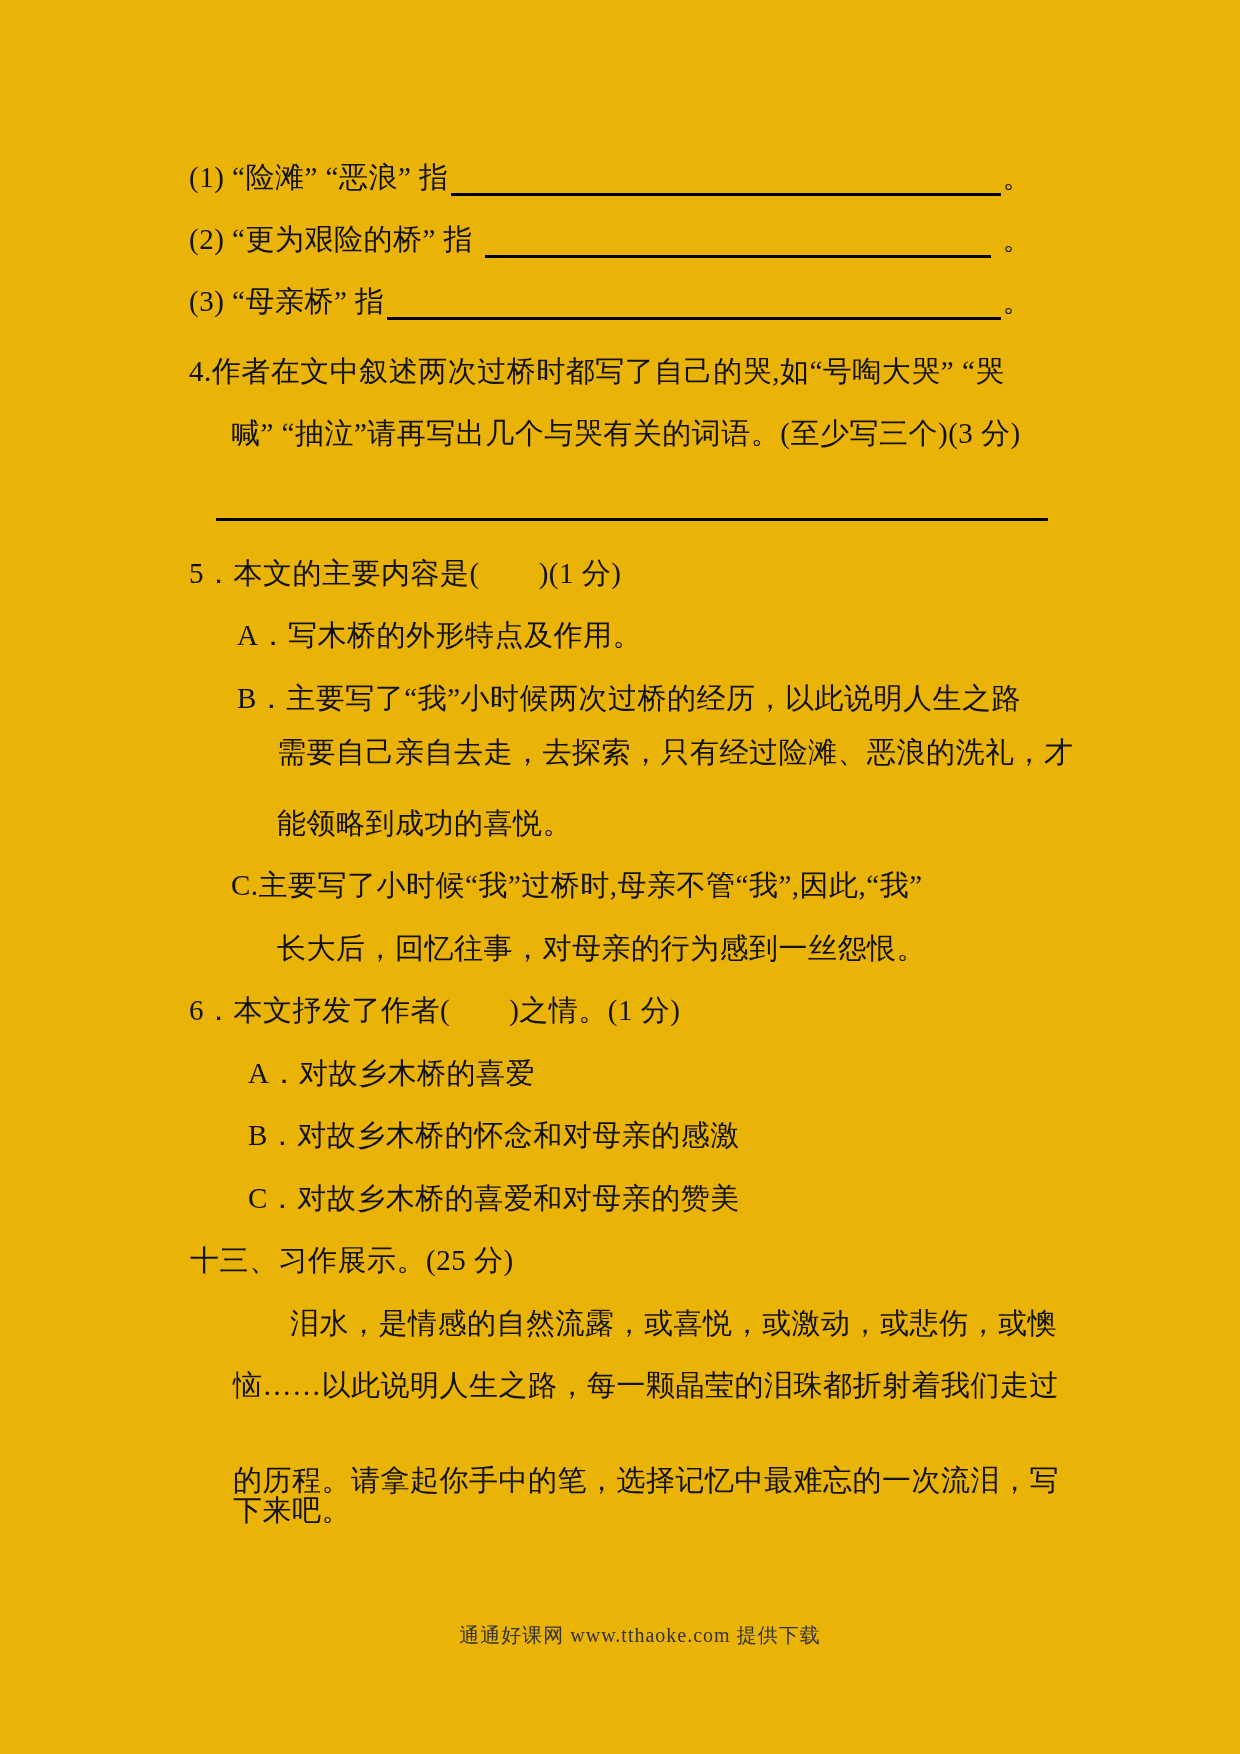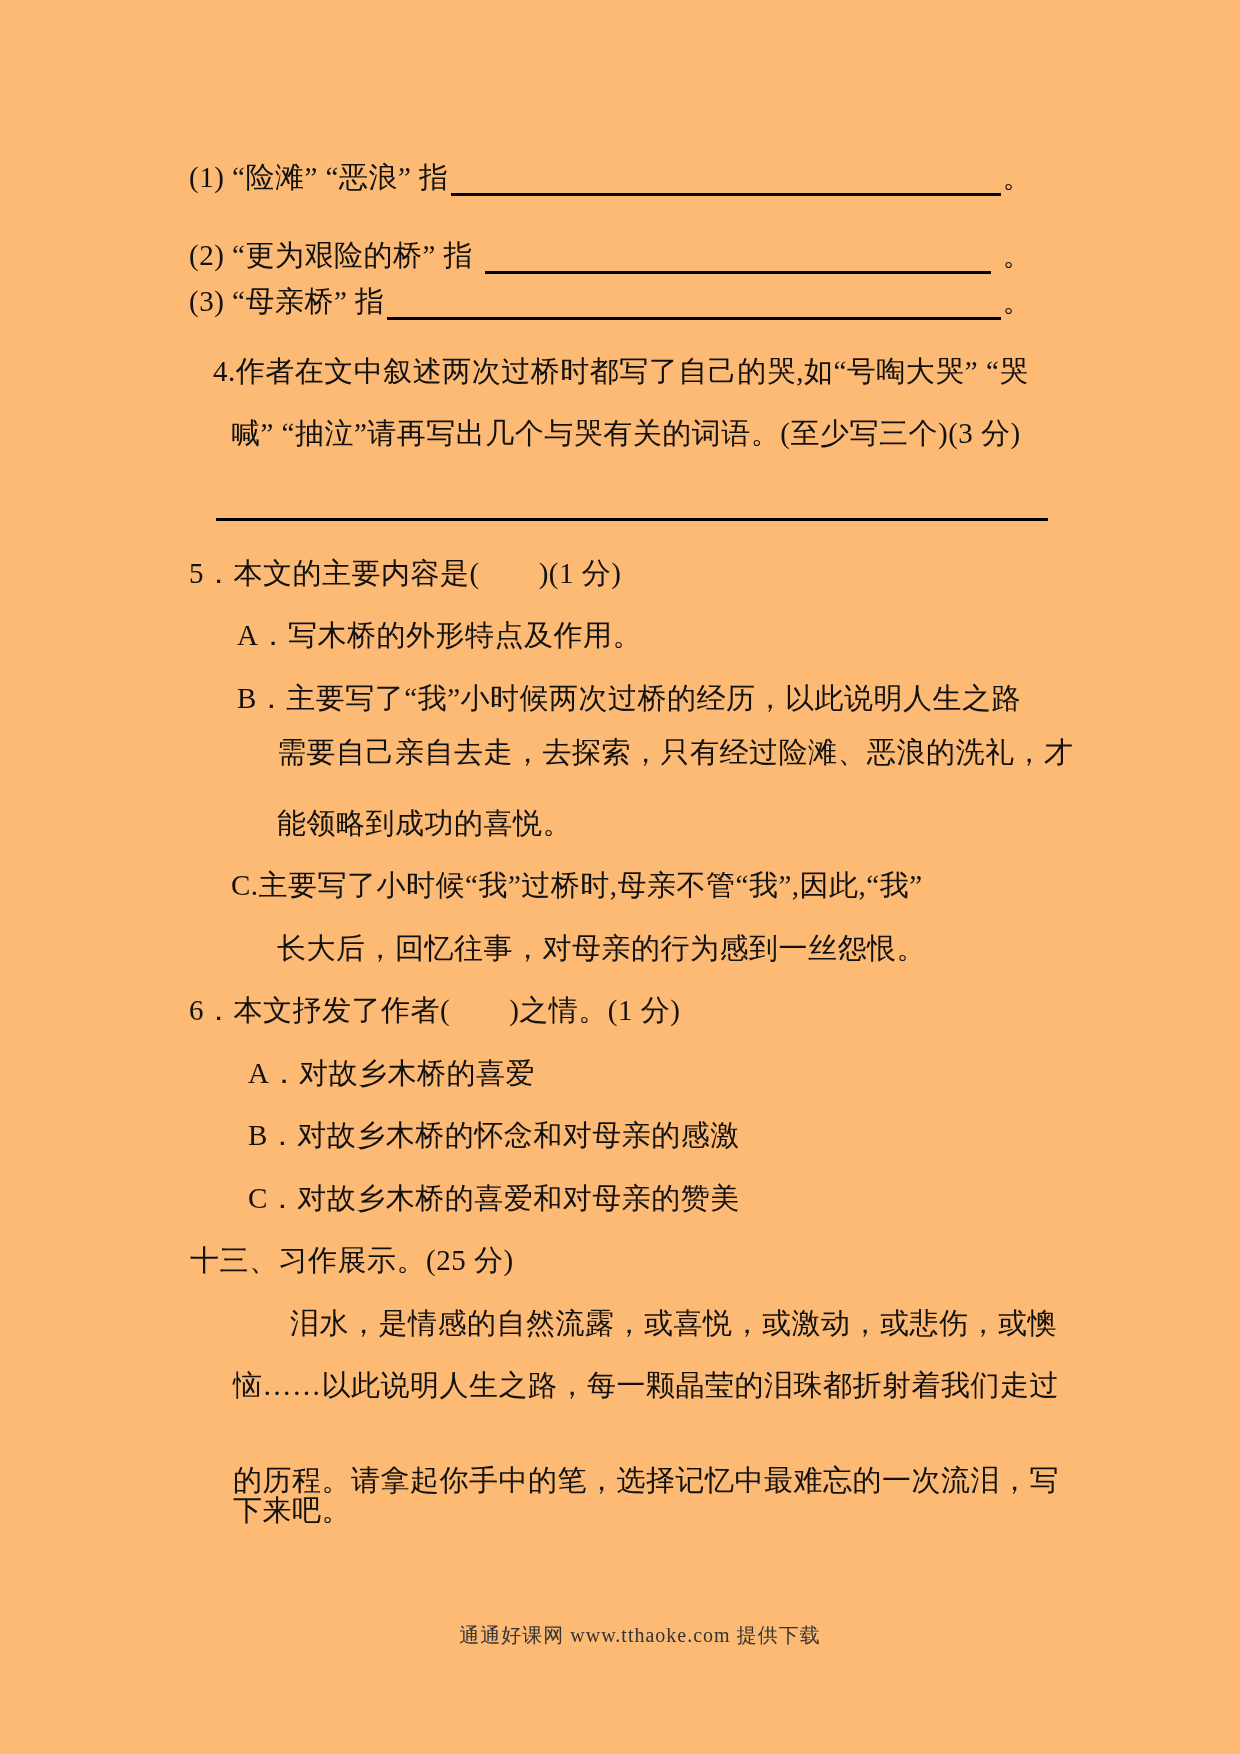--- a/index.html
+++ b/index.html
@@ -1,21 +1,21 @@
 <!DOCTYPE html>
 <html><head>
 <meta charset="utf-8">
 <style>
   html,body{margin:0;padding:0;background:#e9e9e9;}
   .page{
     position:relative;
     width:1240px;
     height:1754px;
     margin:0 auto;
-    background:#fdba74;
+    background:#eab308;
     font-family:"Liberation Serif","DejaVu Serif",serif;
     color:#111;
     overflow:hidden;
   }
   .line{
     position:absolute;
     font-size:29px;
     line-height:38px;
     white-space:nowrap;
     letter-spacing:0.5px;
@@ -56,33 +56,33 @@
 <body>
 
 <div class="page">
 
   <div class="fill-row" style="left:189px;top:158px;width:843px;">
     <span class="lbl">(1) “险滩” “恶浪” 指</span>
     <span class="blank"></span>
     <span class="suffix">。</span>
   </div>
 
-  <div class="fill-row" style="left:189px;top:236px;width:843px;gap:10px;">
+  <div class="fill-row" style="left:189px;top:220px;width:843px;gap:10px;">
     <span class="lbl">(2) “更为艰险的桥” 指</span>
     <span class="blank"></span>
     <span class="suffix">。</span>
   </div>
 
   <div class="fill-row" style="left:189px;top:282px;width:843px;">
     <span class="lbl">(3) “母亲桥” 指</span>
     <span class="blank"></span>
     <span class="suffix">。</span>
   </div>
 
-  <div class="line" style="left:189px;top:352px;margin-left:24px;">4.作者在文中叙述两次过桥时都写了自己的哭,如“号啕大哭” “哭</div>
+  <div class="line" style="left:189px;top:352px;">4.作者在文中叙述两次过桥时都写了自己的哭,如“号啕大哭” “哭</div>
   <div class="line" style="left:231px;top:414px;">喊” “抽泣”请再写出几个与哭有关的词语。(至少写三个)(3 分)</div>
   <div class="rule" style="left:216px;top:518px;width:832px;"></div>
 
   <div class="line" style="left:189px;top:554px;">5．本文的主要内容是(　　)(1 分)</div>
   <div class="line" style="left:237px;top:616px;">A．写木桥的外形特点及作用。</div>
   <div class="line" style="left:237px;top:679px;">B．主要写了“我”小时候两次过桥的经历，以此说明人生之路</div>
   <div class="line" style="left:277px;top:733px;">需要自己亲自去走，去探索，只有经过险滩、恶浪的洗礼，才</div>
   <div class="line" style="left:277px;top:804px;">能领略到成功的喜悦。</div>
   <div class="line" style="left:231px;top:866px;">C.主要写了小时候“我”过桥时,母亲不管“我”,因此,“我”</div>
   <div class="line" style="left:277px;top:929px;">长大后，回忆往事，对母亲的行为感到一丝怨恨。</div>

